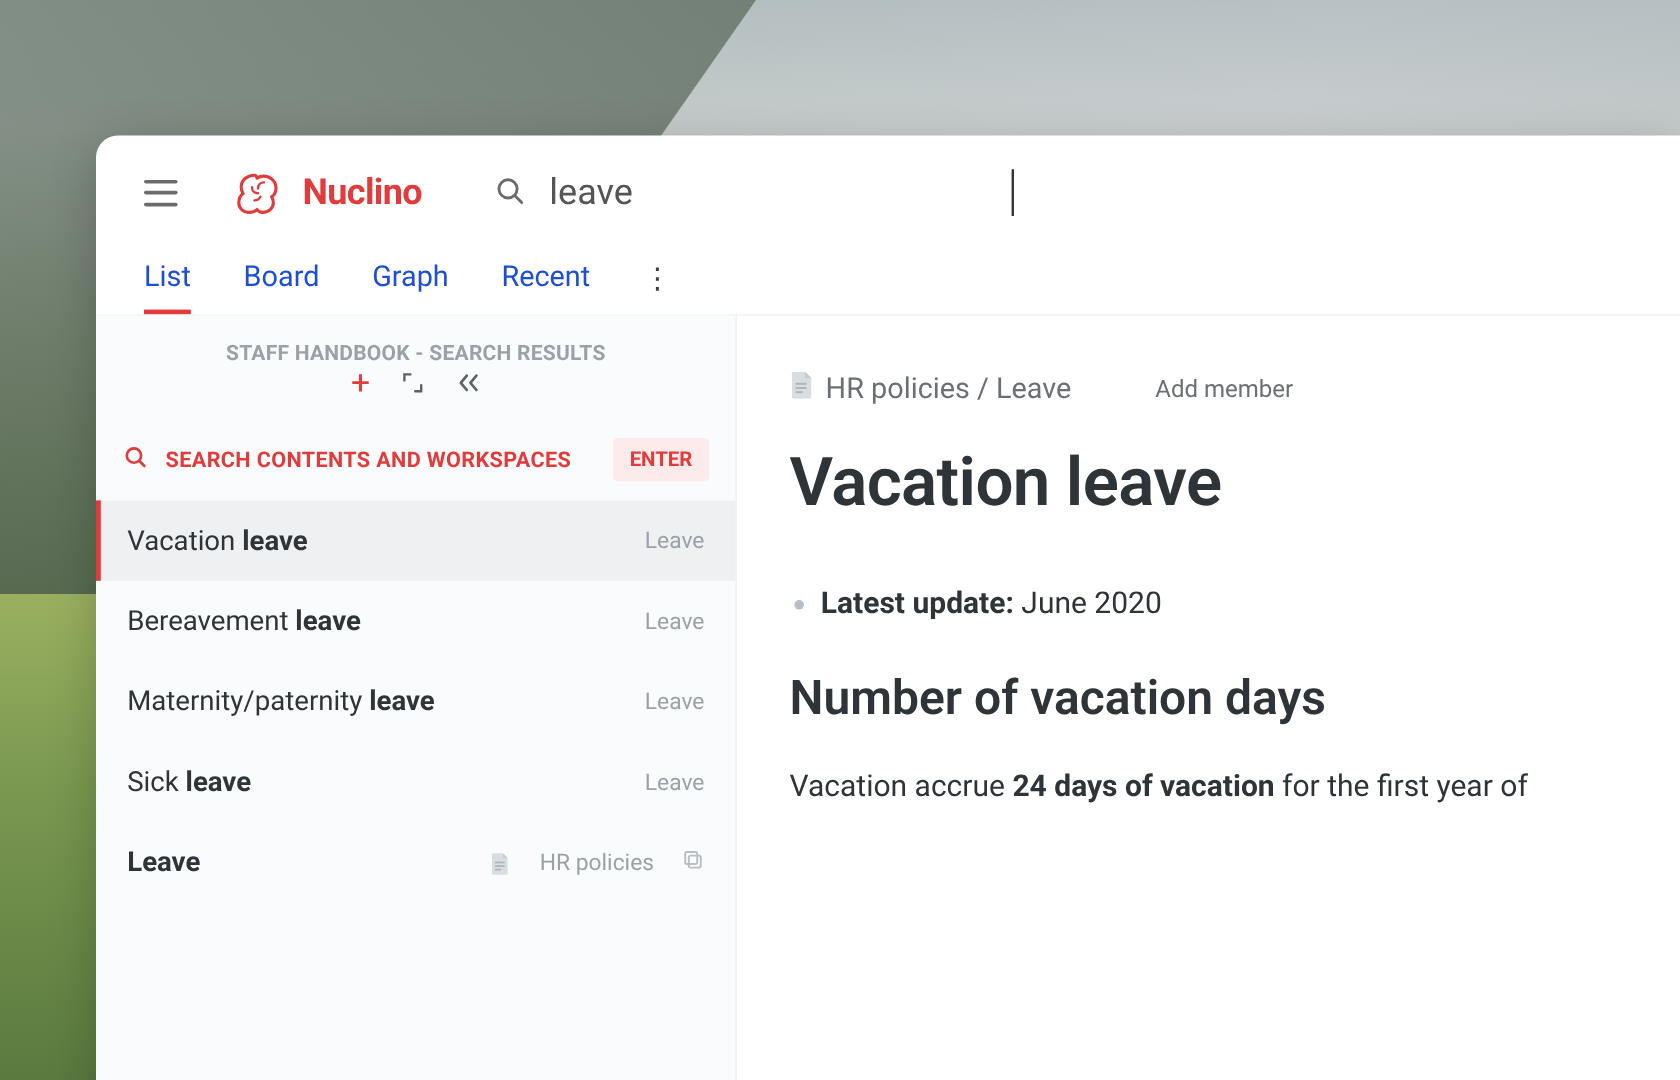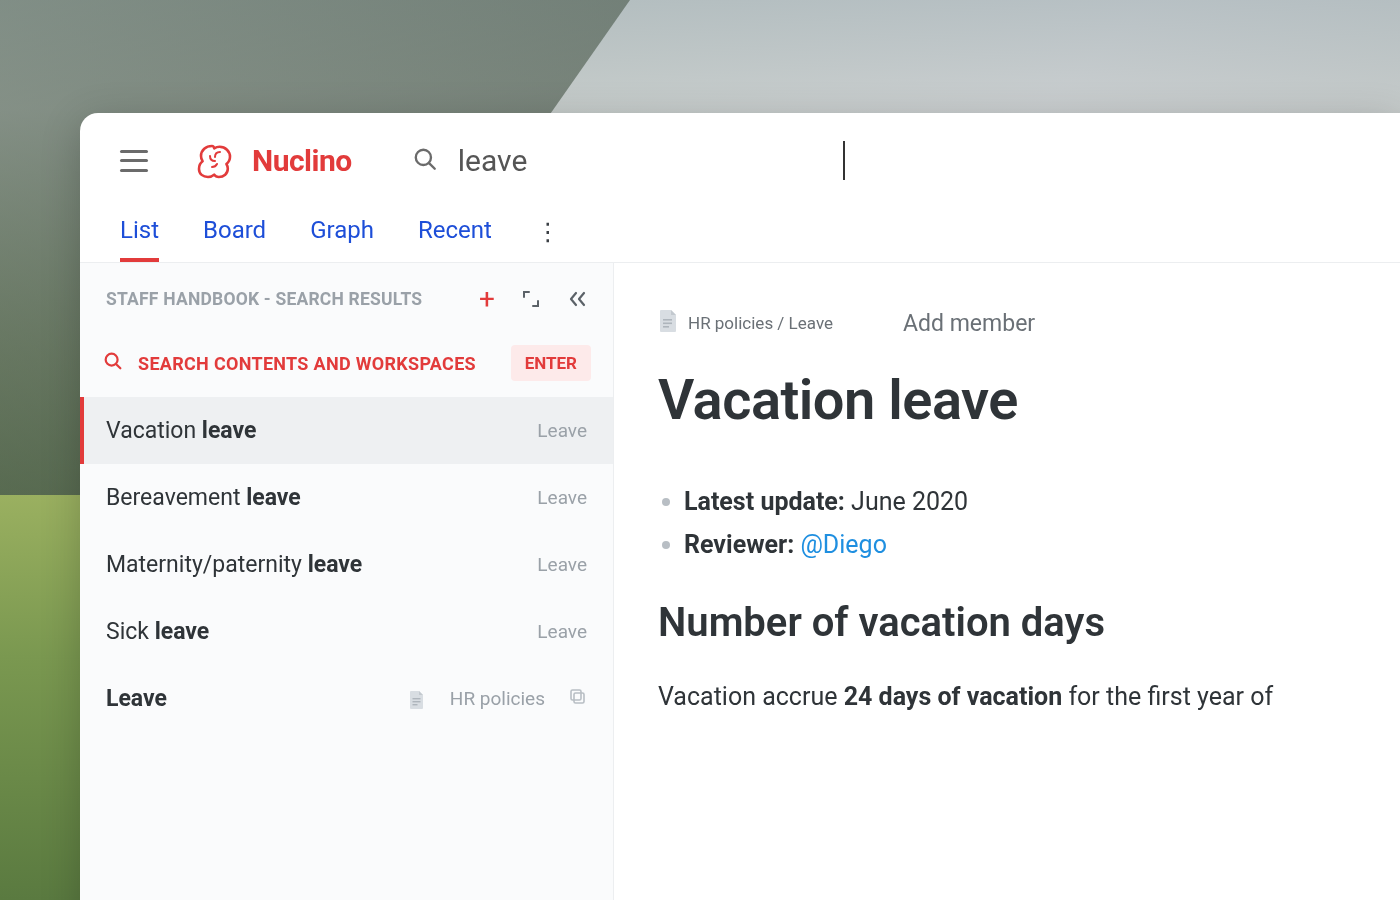--- a/index.html
+++ b/index.html
@@ -64,22 +64,23 @@
   }
   .tab.active { border-bottom-color:#e23b3b; }
   .tab-more { font-size:24px; color:#3a3f44; cursor:pointer; padding-bottom:14px; letter-spacing:2px; }
   
   .body-split { display:flex; flex:1; min-height:0; border-top:1px solid #eceef0; }
   .sidebar {
     width: 534px; background:#fafbfc; display:flex; flex-direction:column;
     border-right:1px solid #eceef0;
   }
   .sidebar-header {
-    display:flex; align-items:center; justify-content:space-between;
+    display:flex; align-items:center; 
     padding: 22px 26px 16px 26px;
+    flex-direction: column;
   }
   .sidebar-title { color:#9aa1a8; font-weight:700; font-size:17.5px; letter-spacing:0.2px; }
   .sidebar-header-actions { display:flex; align-items:center; gap:26px; }
   .plus-icon { color:#e23b3b; font-size:28px; font-weight:400; line-height:1; cursor:pointer; }
   .expand-icon, .collapse-icon { cursor:pointer; display:inline-flex; }
   .expand-icon svg, .collapse-icon svg { width:20px; height:20px; stroke:#5b6268; }
   .search-contents-row {
     display:flex; align-items:center; justify-content:space-between;
     padding: 16px 22px 16px 22px;
   }
@@ -99,23 +100,23 @@
   .result-title { font-size:23px; color:#2f3438; }
   .result-title b { font-weight:700; }
   .result-cat { font-size:19px; color:#9aa1a8; }
   .result-cat-wrap { display:flex; align-items:flex-end; gap:24px; }
   .doc-mini-icon { display:inline-flex; }
   .doc-mini-icon svg { width:18px; height:20px; }
   .copy-mini-icon svg { width:18px; height:18px; stroke:#b8bec4; }
   
   .main { flex:1; padding: 46px 0 0 44px; overflow:hidden; color:#2f3438; }
   .main-header-row { display:flex; align-items:center; gap:70px; margin-bottom:30px; }
-  .breadcrumb { display:flex; align-items:center; gap:10px; font-size:17px; color:#6a7076; }
+  .breadcrumb { display:flex; align-items:center; gap:10px; font-size:24px; color:#6a7076; }
   .doc-icon-sm svg { width:20px; height:24px; }
-  .add-member { font-size:23px; color:#6a7076; cursor:pointer; }
+  .add-member { font-size:20px; color:#6a7076; cursor:pointer; }
   .page-title { font-size:56px; font-weight:600; color:#2f3438; margin-bottom:54px; letter-spacing:-0.5px; }
   .meta-list { list-style:none; margin:0 0 40px 0; padding:0; }
   .meta-list li { display:flex; align-items:center; gap:14px; font-size:25px; color:#2f3438; margin-bottom:14px; }
   .meta-list li::before { content:""; width:8px; height:8px; background:#b8bec4; border-radius:50%; display:inline-block; margin-left:4px; }
   .meta-list b { font-weight:700; }
   .mention { color:#1f8fe0; }
   .para { font-size:25px; line-height:1.85; color:#2f3438; margin-bottom:46px; }
   .h2 { font-size:40px; font-weight:600; margin-bottom:28px; }
   .para b { font-weight:700; }
 </style>
@@ -248,23 +249,20 @@
         </div>
         <span class="add-member">Add member</span>
       </div>
 
       <h1 class="page-title">Vacation leave</h1>
 
       <ul class="meta-list">
         <li>
             <span><b>Latest update:</b><span> June 2020</span></span>
           </li>
-        <li>
-            <span><b>Reviewer:</b> <span class="mention">@Diego</span></span>
-          </li>
       </ul>
 
 
       <h2 class="h2">Number of vacation days</h2>
 
       <p class="para">
         <span>Vacation accrue </span><b>24 days of vacation</b><span> for the first year of</span>
       </p>
     </main>
 

